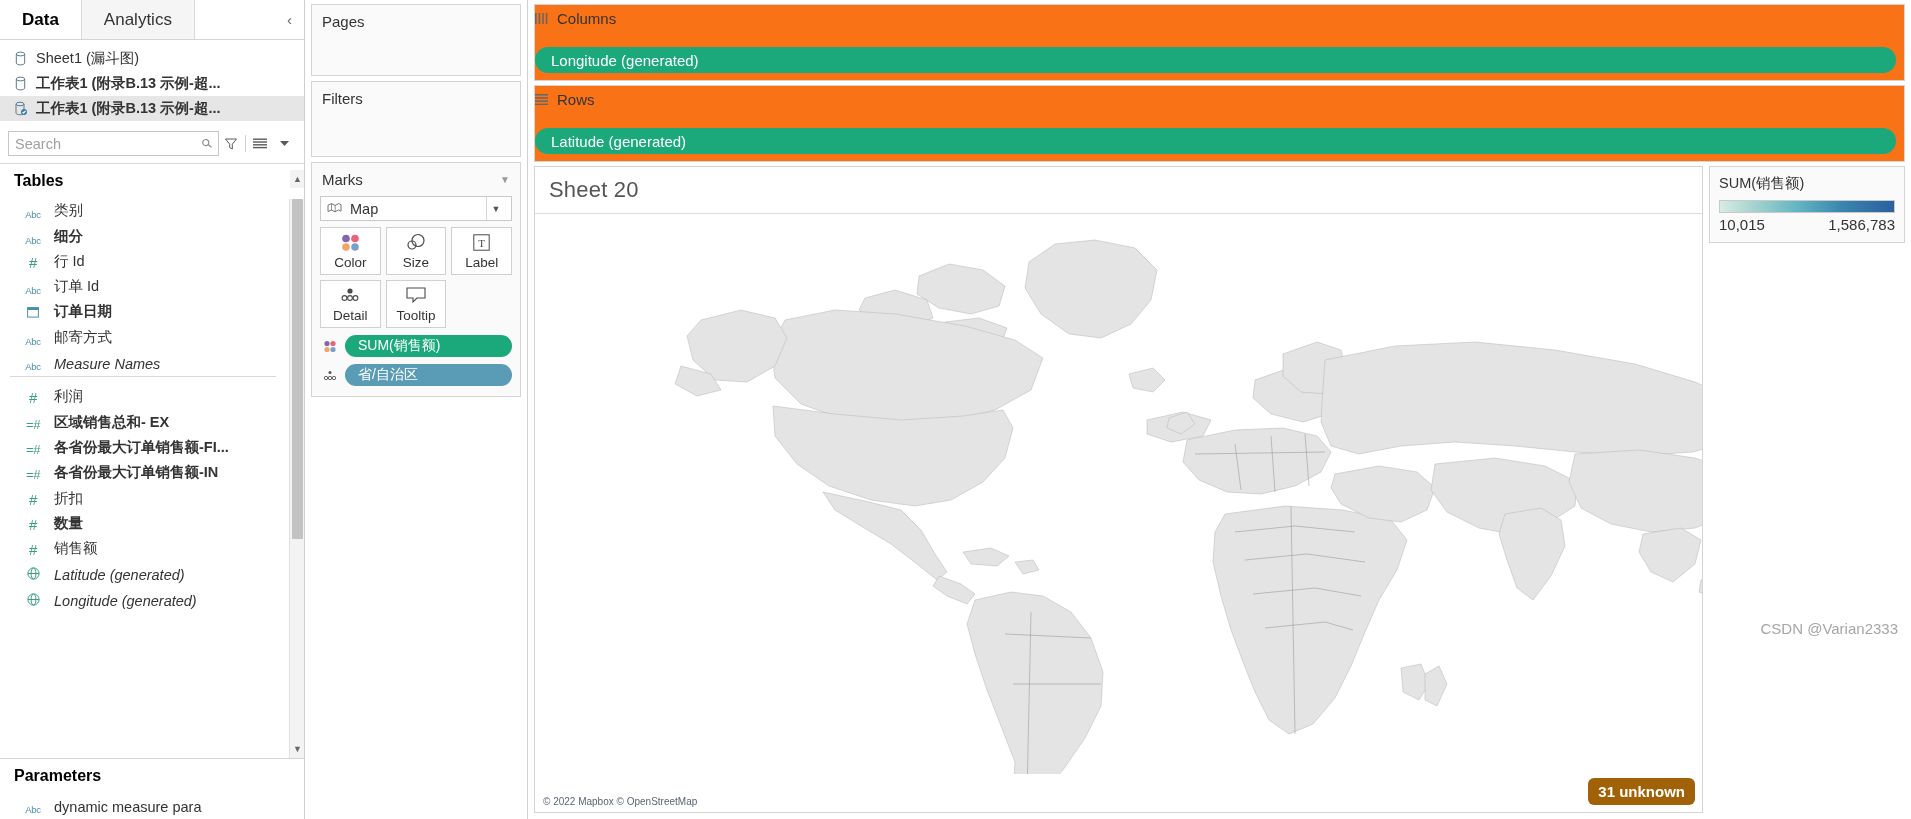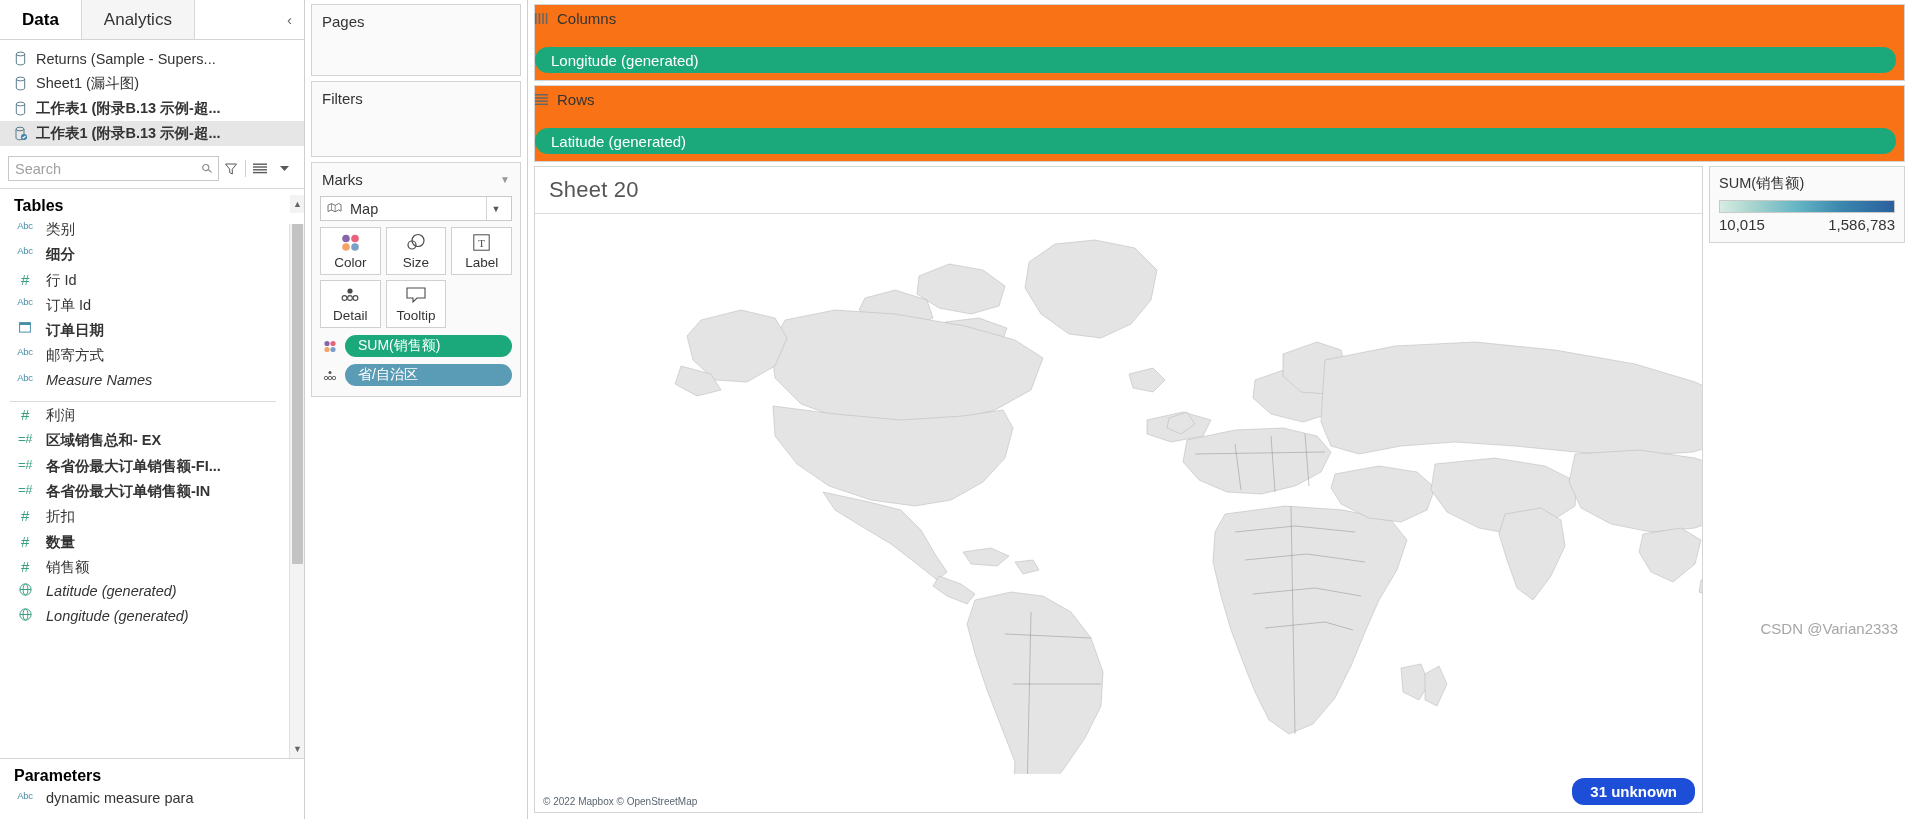--- a/index.html
+++ b/index.html
@@ -75,22 +75,22 @@
   }
   .tool-sep { width: 1px; height: 17px; background: #d0d0d0; margin: 0 2px; }
 
   .fields-wrap { flex: 1 1 auto; position: relative; overflow: hidden; }
   .fields-scroll { position: absolute; inset: 0 16px 0 0; overflow: hidden; }
   .section-title {
     font-size: 16px; font-weight: bold; color: #000;
     padding: 8px 0 5px 14px;
   }
   .field-row {
-    display: flex; align-items: flex-start; gap: 10px;
-    height: 25.3px; padding-left: 14px; white-space: nowrap;
+    display: flex; align-items: flex-end; gap: 10px;
+    height: 25.3px; padding-left: 22px; white-space: nowrap;
     font-size: 14.5px; color: #333; overflow: hidden;
   }
   .field-row.bold { font-weight: bold; }
   .field-row.italic { font-style: italic; }
   .f-ico {
     width: 22px; flex: 0 0 22px; text-align: center;
     font-size: 10px; color: #3a8a7a; letter-spacing: -0.3px;
   }
   .f-ico.abc { color: #4a8fa8; font-size: 9.5px; font-weight: normal; font-style: normal; }
   .f-ico.hash { color: #3a9e84; font-size: 15px; font-style: normal; font-weight: normal;}
@@ -202,22 +202,22 @@
   }
   .map-region { flex: 1 1 auto; position: relative; overflow: hidden; background: #ffffff; }
   .map-region svg { position: absolute; left: 0; top: 0; }
   .map-attr {
     position: absolute; left: 4px; bottom: 4px;
     font-size: 10px; color: #5a6570; background: rgba(255,255,255,0.85);
     padding: 1px 4px;
   }
   .unknown-badge {
     position: absolute; right: 7px; bottom: 7px;
-    background: #1d4ed8; color: #ffffff; font-weight: bold;
-    font-size: 15px; padding: 5px 18px; border-radius: 12px;
+    background: #a16207; color: #ffffff; font-weight: bold;
+    font-size: 15px; padding: 5px 10px; border-radius: 6px;
   }
 
   #legend-col { width: 196px; flex: 0 0 196px; padding-top: 0; }
   .legend-card {
     border: 1px solid #d4d4d4; background: #fafafa; padding: 7px 9px 9px 9px;
   }
   .legend-title { font-size: 14.5px; color: #333; margin-bottom: 7px; }
   .legend-gradient {
     height: 13px; width: 100%;
     background: linear-gradient(to right, #d8ece2 0%, #a8d5cf 18%, #63b4c4 45%, #3a86ae 70%, #2b5f9e 100%);
@@ -246,29 +246,20 @@
       </div>
       <div class="pane-tab inactive">
         <span>Analytics</span>
       </div>
       <div class="collapse-chevron">
         <span>‹</span>
       </div>
     </div>
 
     <div class="ds-list">
-      <div class="ds-item">
-        <span class="ds-icon">
-          <svg width="13" height="15" viewBox="0 0 13 15">
-              <ellipse cx="6.5" cy="3" rx="4.2" ry="1.9" fill="none" stroke="#5b7a8c" stroke-width="1"></ellipse>
-              <path d="M2.3 3v9c0 1 1.9 1.9 4.2 1.9s4.2-.9 4.2-1.9V3" fill="none" stroke="#5b7a8c" stroke-width="1"></path>
-            </svg>
-        </span>
-        <span>Returns (Sample - Supers...</span>
-      </div>
       <div class="ds-item">
         <span class="ds-icon">
           <svg width="13" height="15" viewBox="0 0 13 15">
               <ellipse cx="6.5" cy="3" rx="4.2" ry="1.9" fill="none" stroke="#5b7a8c" stroke-width="1"></ellipse>
               <path d="M2.3 3v9c0 1 1.9 1.9 4.2 1.9s4.2-.9 4.2-1.9V3" fill="none" stroke="#5b7a8c" stroke-width="1"></path>
             </svg>
         </span>
         <span>Sheet1 (漏斗图)</span>
       </div>
       <div class="ds-item bold">

